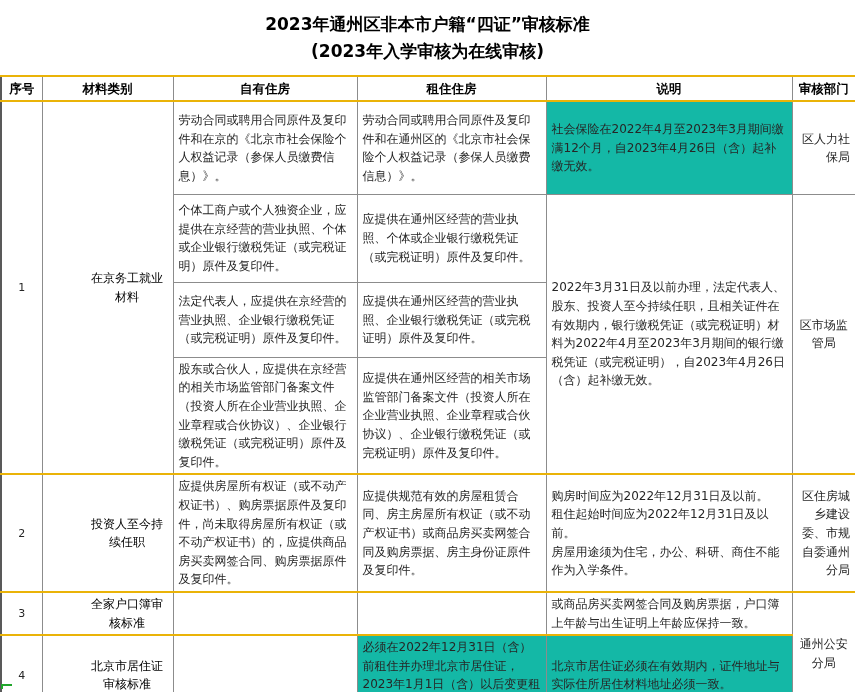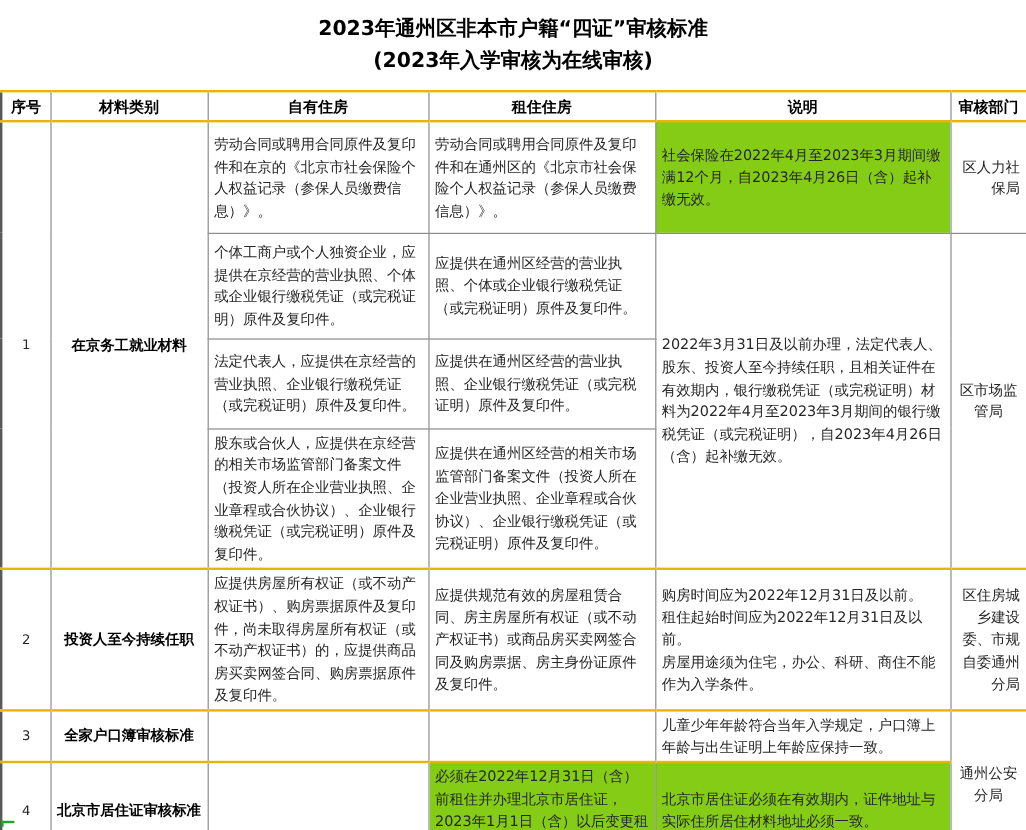--- a/index.html
+++ b/index.html
@@ -32,22 +32,22 @@
     padding:2px 5px;
     vertical-align:middle;
     overflow:hidden;
   }
   th {
     font-size:12.5px; font-weight:bold; color:#000;
     text-align:center; padding:2px 1px;
   }
   tr.sec > td, tr.sec > th { border-top:2px solid #eab308; }
   .c { text-align:center; }
-  .bold { font-weight:bold; color:#000; }
-  .hl { background:#84cc16; }
+  .bold { font-weight:normal; color:#000;padding-left:44px; }
+  .hl { background:#14b8a6; }
   .preline { white-space:pre-line;margin-top:48px; }
   .num { font-size:11px; }
   .dept-left { text-align:right; }
   .corner-mark {
     position:absolute; left:1px; top:684px;
     width:11px; height:5px;
     border-left:2px solid #21a62c;
     border-top:2px solid #21a62c;
   }
 </style>
@@ -116,21 +116,21 @@
 租住起始时间应为2022年12月31日及以前。
 房屋用途须为住宅，办公、科研、商住不能作为入学条件。</td>
       <td class="dept-left">区住房城乡建设委、市规自委通州分局</td>
     </tr>
 
     <tr class="sec" style="height:34px">
       <td class="c num">3</td>
       <td class="c bold">全家户口簿审核标准</td>
       <td></td>
       <td></td>
-      <td>儿童少年年龄符合当年入学规定，户口簿上年龄与出生证明上年龄应保持一致。</td>
+      <td>或商品房买卖网签合同及购房票据，户口簿上年龄与出生证明上年龄应保持一致。</td>
       <td class="c" rowspan="2">通州公安分局</td>
     </tr>
 
     <tr class="sec" style="height:76px">
       <td class="c num">4</td>
       <td class="c bold">北京市居住证审核标准</td>
       <td></td>
       <td class="hl">必须在2022年12月31日（含）前租住并办理北京市居住证，2023年1月1日（含）以后变更租住地址无效。</td>
       <td class="hl">北京市居住证必须在有效期内，证件地址与实际住所居住材料地址必须一致。</td>
     </tr>

